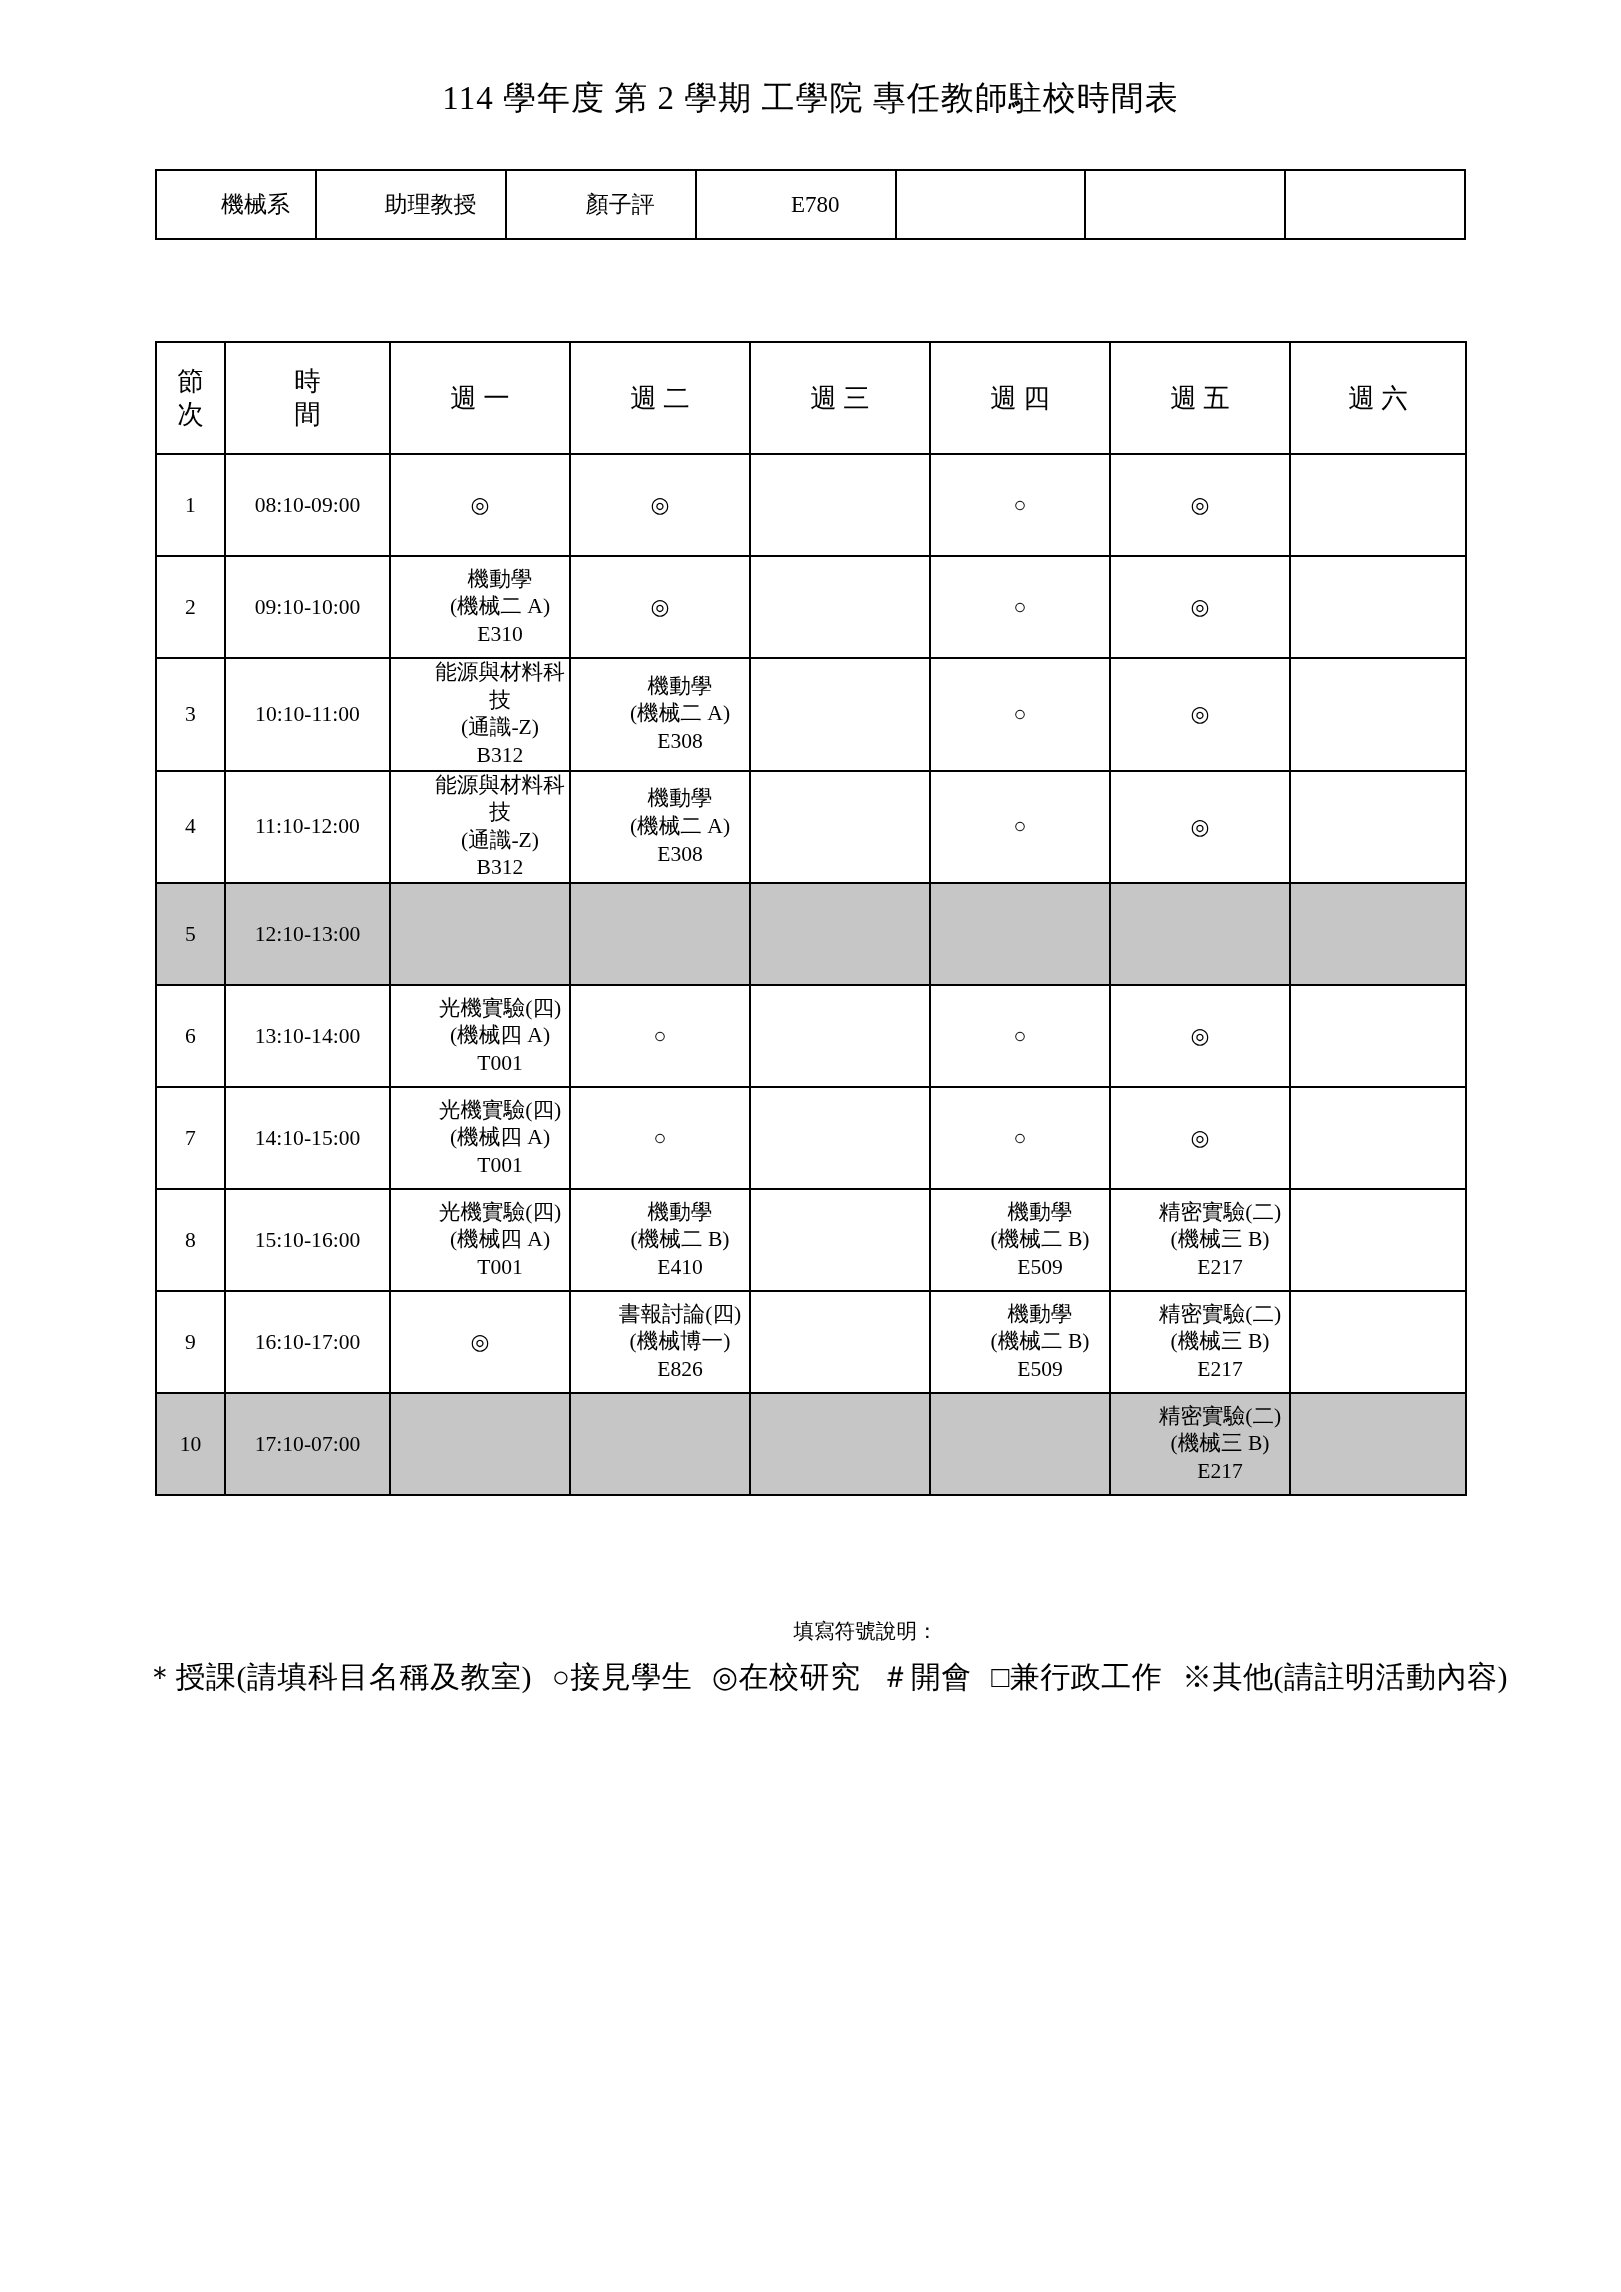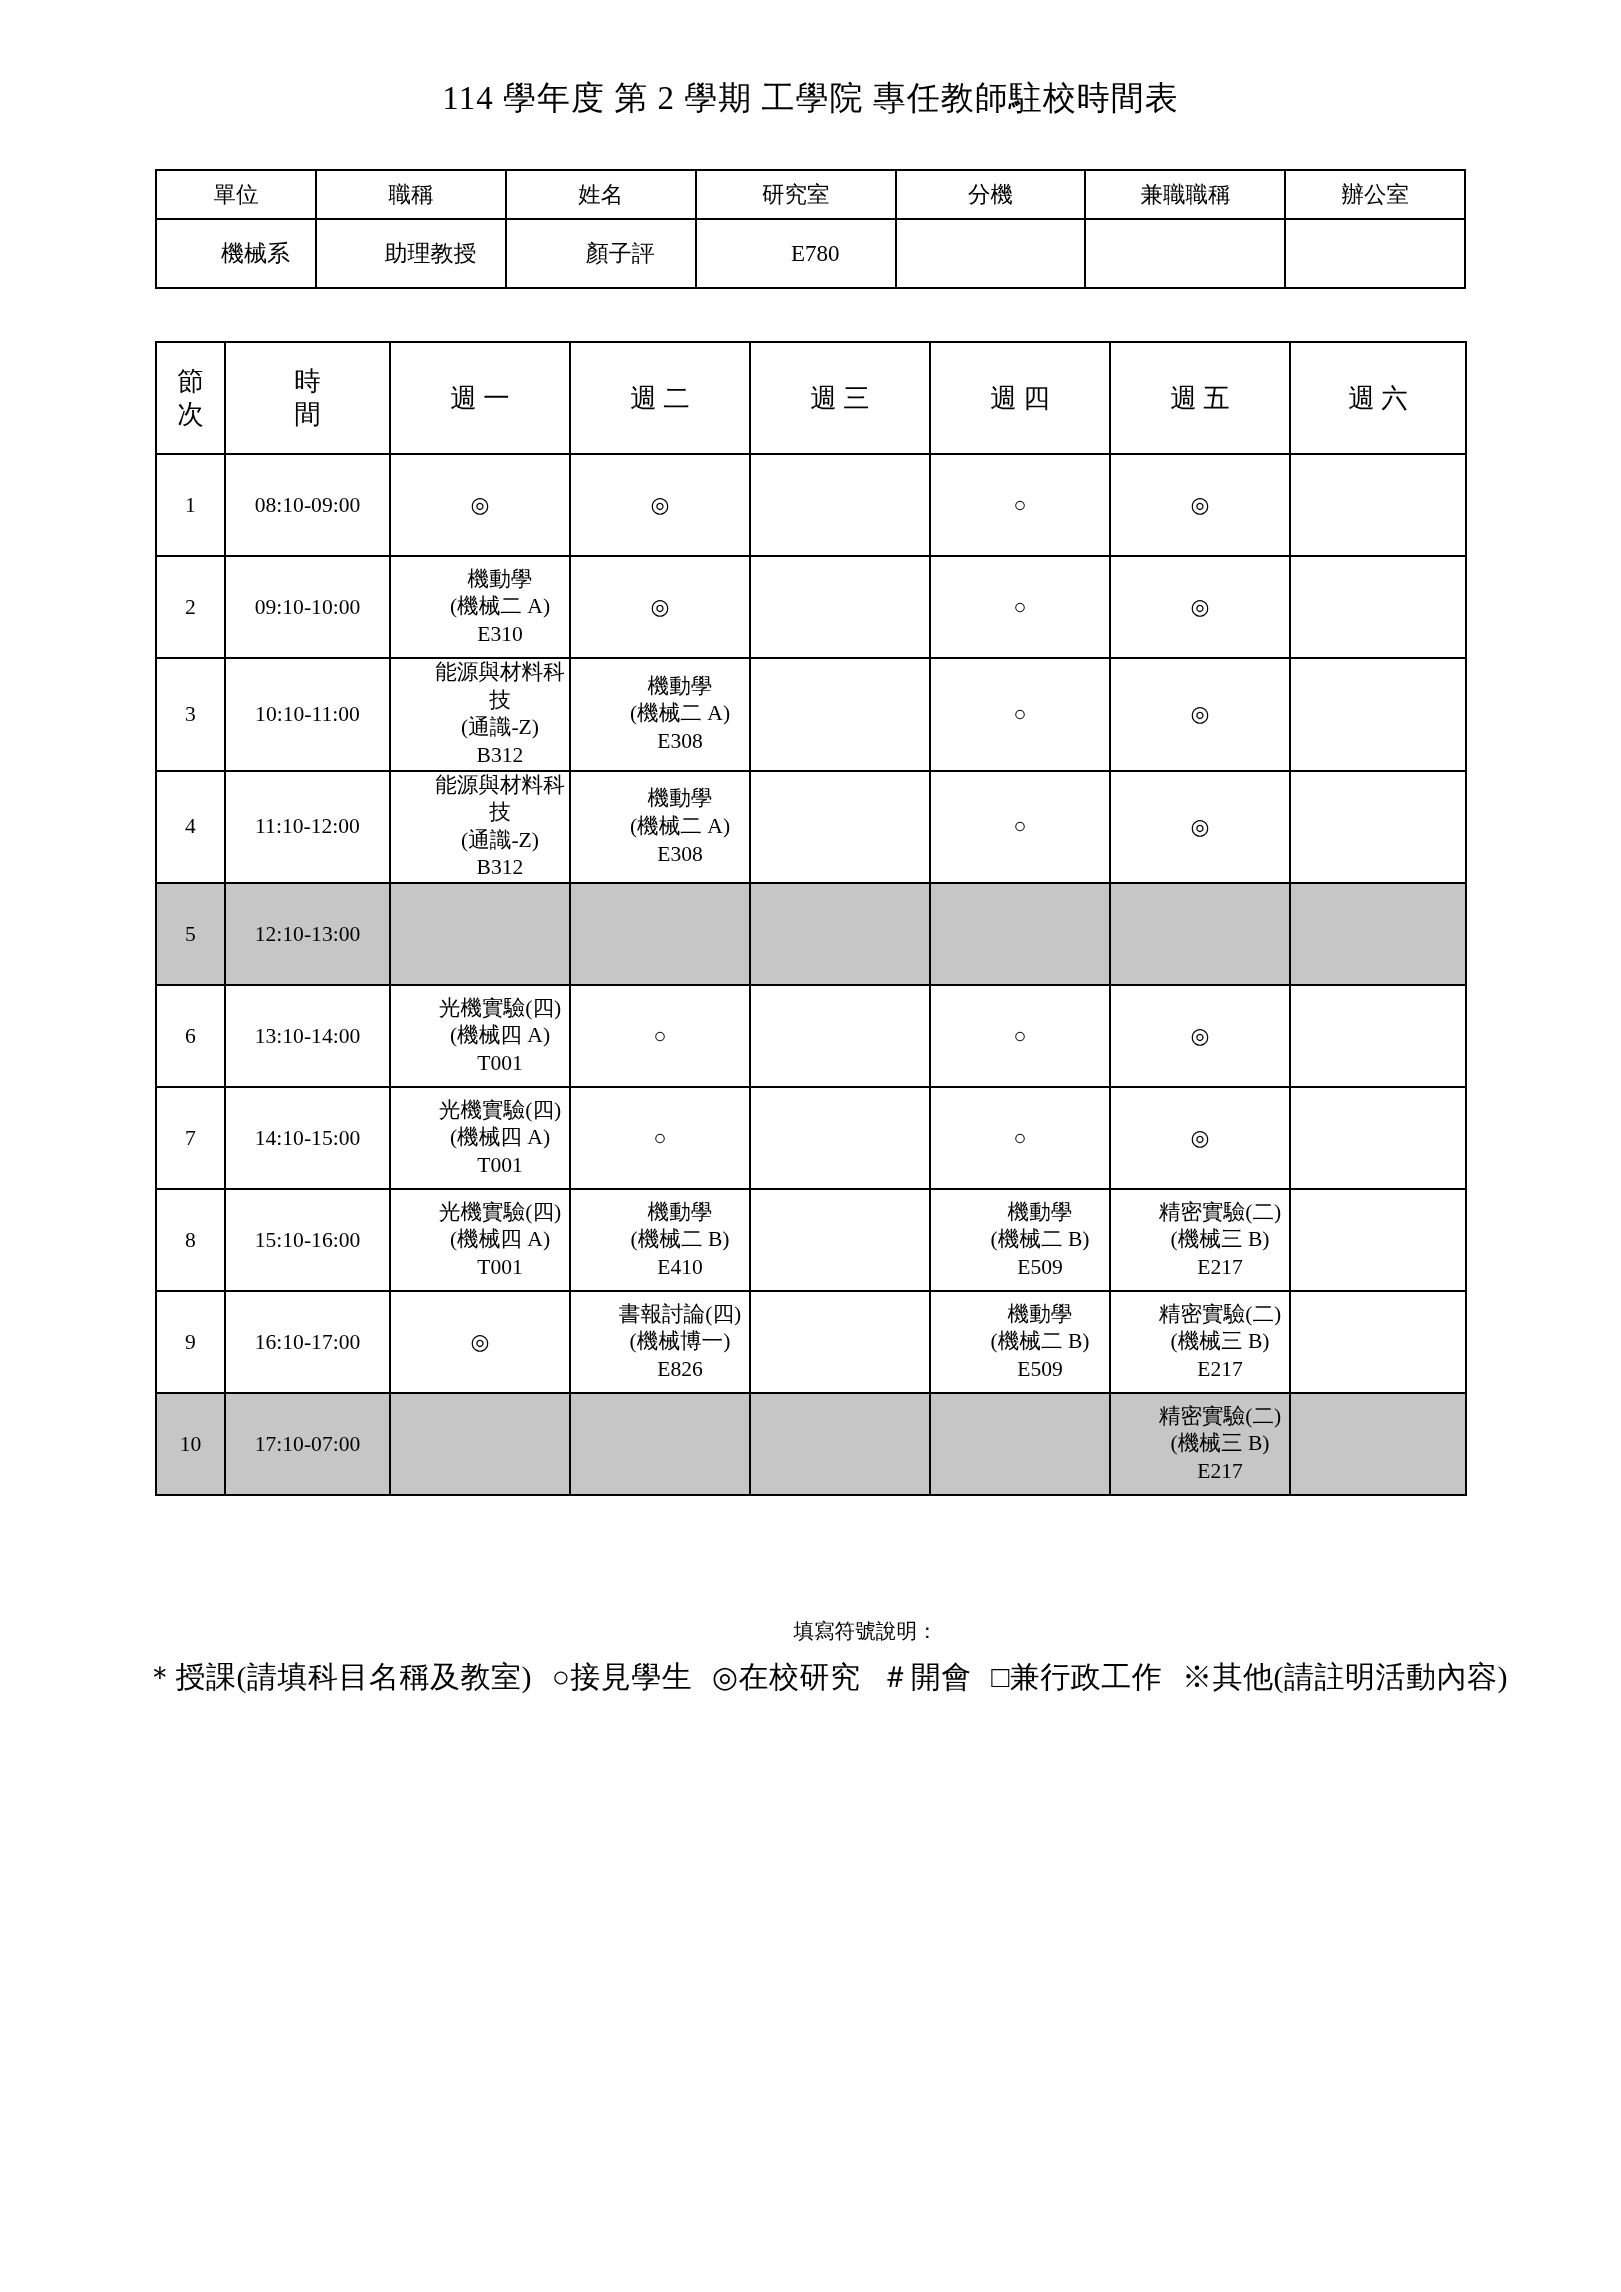--- a/index.html
+++ b/index.html
@@ -146,29 +146,20 @@
     <colgroup>
       <col style="width:157px">
       <col style="width:186px">
       <col style="width:186px">
       <col style="width:196px">
       <col style="width:186px">
       <col style="width:196px">
       <col style="width:176px">
     </colgroup>
     <tbody>
-      <tr class="head">
-        <td>單位</td>
-        <td>職稱</td>
-        <td>姓名</td>
-        <td>研究室</td>
-        <td>分機</td>
-        <td>兼職職稱</td>
-        <td>辦公室</td>
-      </tr>
       <tr class="body">
         <td>機械系</td>
         <td>助理教授</td>
         <td>顏子評</td>
         <td>E780</td>
         <td></td>
         <td></td>
         <td></td>
       </tr>
     </tbody>

